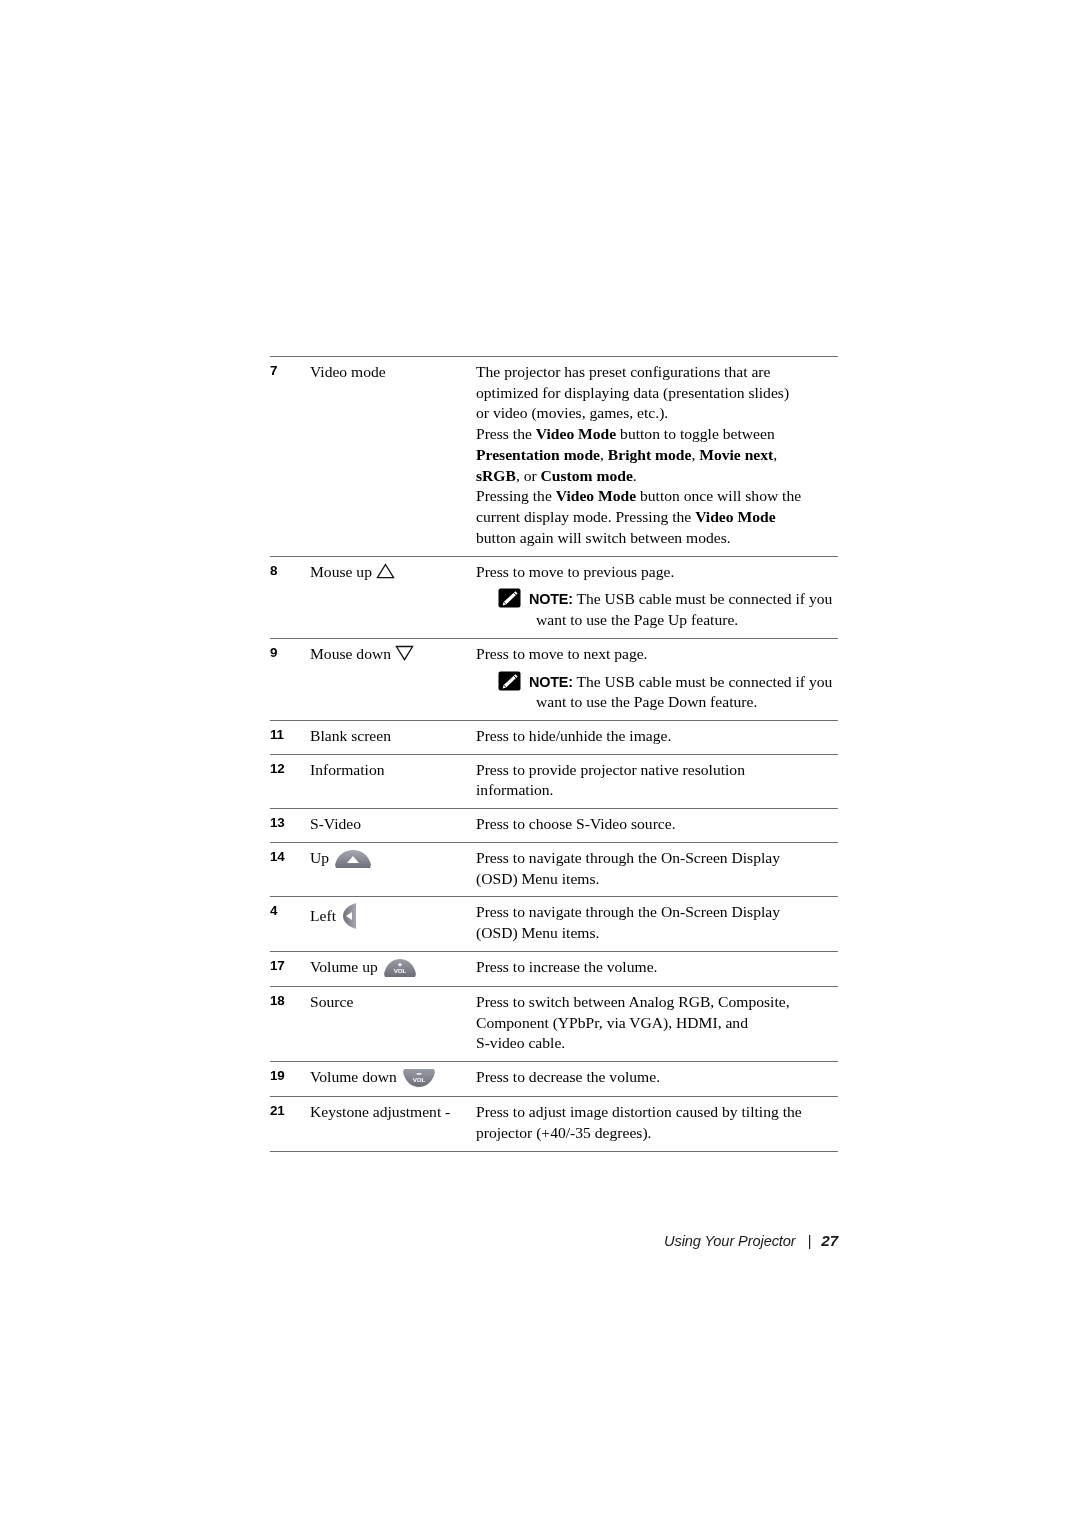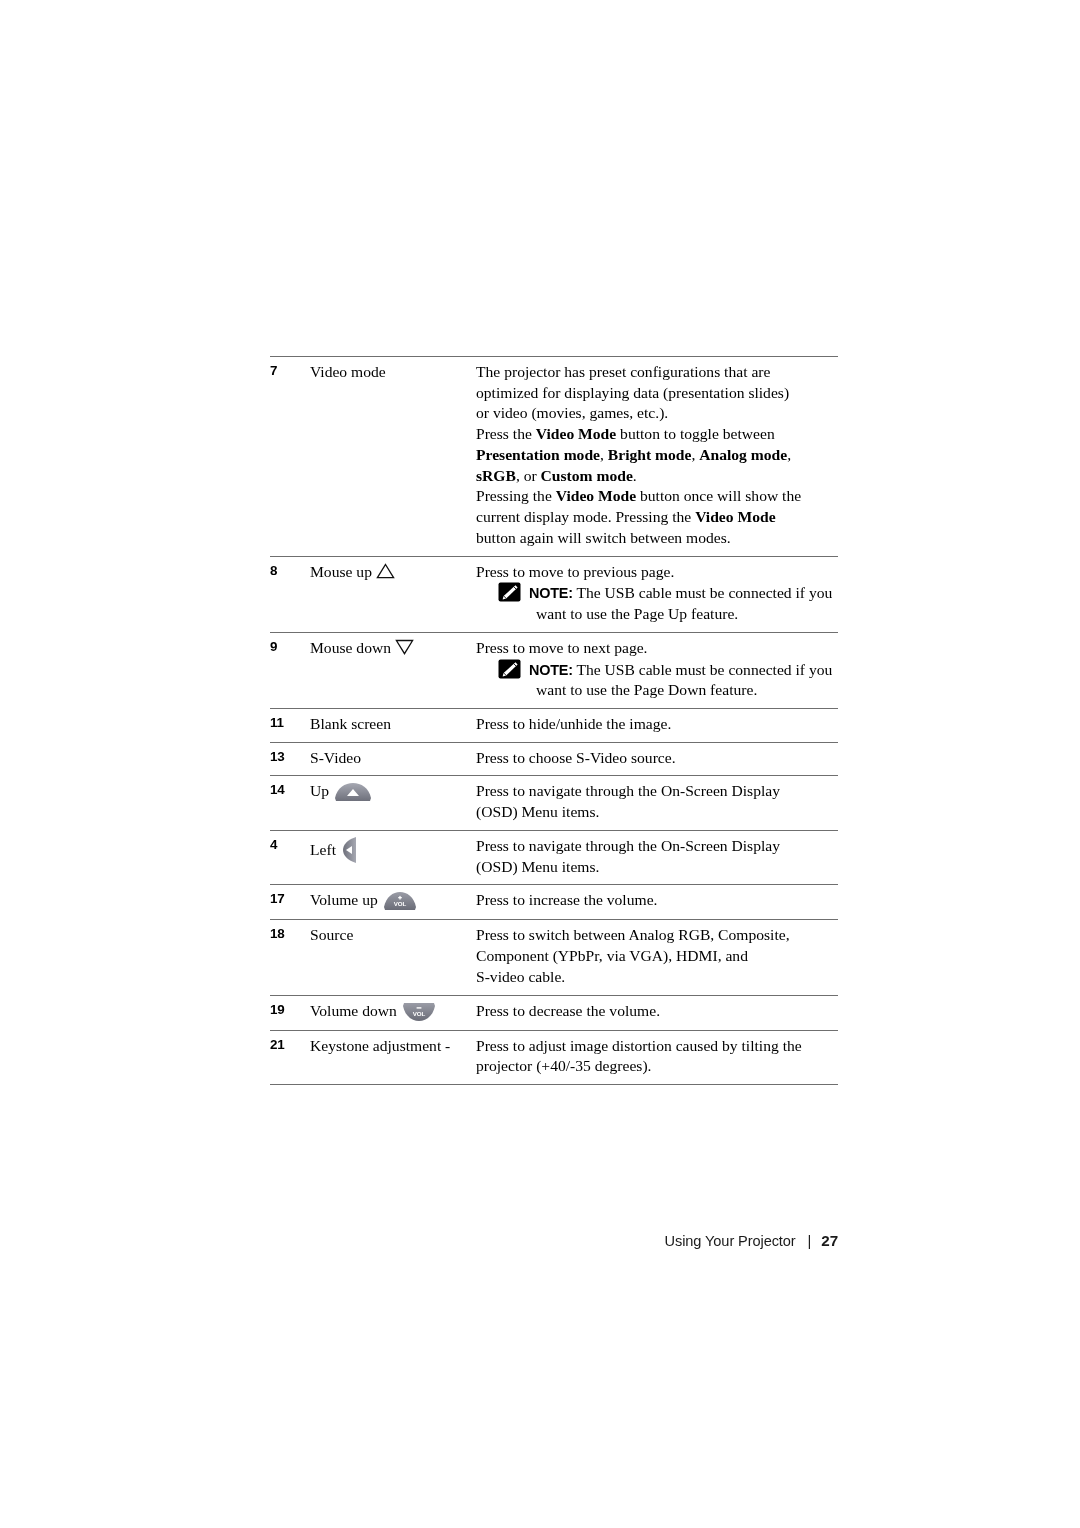--- a/index.html
+++ b/index.html
@@ -72,20 +72,21 @@
     white-space: normal;
   }
 
   .line { display: block; }
 
   b.bold { font-weight: bold; }
 
   
   .note {
     display: block;
+    margin-top: 6px;
     padding-left: 22px;
     position: relative;
     text-indent: 0;
   }
   .note-inner {
     display: block;
     padding-left: 38px;
     text-indent: -38px;
   }
   .note-icon {
@@ -125,20 +126,21 @@
   #footer {
     position: absolute;
     left: 270px;
     top: 1232px;
     width: 568px;
     text-align: right;
     font-family: "Liberation Sans", sans-serif;
     font-size: 14.6px;
     color: #1a1a1a;
     letter-spacing: -0.1px;
+    font-style: italic;
   }
   #footer .sep {
     display: inline-block;
     margin: 0 10px 0 12px;
     color: #1a1a1a;
   }
   #footer .pg {
     font-weight: bold;
     font-size: 15.2px;
   }
@@ -151,21 +153,21 @@
   <table id="spec-table">
     <tbody id="table-body">
         <tr class="row first">
           <td class="col-num"><span>7</span></td>
           <td class="col-name"><span class="nm">Video mode</span></td>
           <td class="col-desc">
             <span class="line">The projector has preset configurations that are</span>
             <span class="line">optimized for displaying data (presentation slides)</span>
             <span class="line">or video (movies, games, etc.).</span>
             <span class="line"><span>Press the </span><b class="bold">Video Mode</b><span> button to toggle between</span></span>
-            <span class="line"><b class="bold">Presentation mode</b><span>, </span><b class="bold">Bright mode</b><span>, </span><b class="bold">Analog mode</b><span>,</span></span>
+            <span class="line"><b class="bold">Presentation mode</b><span>, </span><b class="bold">Bright mode</b><span>, </span><b class="bold">Movie next</b><span>,</span></span>
             <span class="line"><b class="bold">sRGB</b><span>, or </span><b class="bold">Custom mode</b><span>.</span></span>
             <span class="line"><span>Pressing the </span><b class="bold">Video Mode</b><span> button once will show the</span></span>
             <span class="line"><span>current display mode. Pressing the </span><b class="bold">Video Mode</b></span>
             <span class="line">button again will switch between modes.</span>
           </td>
         </tr>
         <tr class="row">
           <td class="col-num"><span>8</span></td>
           <td class="col-name"><span class="nm">Mouse up</span><svg class="tri-ico" viewBox="0 0 20 17">
               <path d="M10 1.6 L18.6 15.6 L1.4 15.6 Z" fill="none" stroke="#111" stroke-width="1.4"></path>
@@ -197,20 +199,28 @@
                   <path d="M5.6 13.9 L8.2 16.4" stroke="#000000" stroke-width="0.8"></path>
                 </svg><span class="note-label">NOTE:</span><span class="note-text"> The USB cable must be connected if you want to use the Page Down feature.</span></span>
             </span>
           </td>
         </tr>
         <tr class="row">
           <td class="col-num"><span>11</span></td>
           <td class="col-name"><span class="nm">Blank screen</span></td>
           <td class="col-desc">
             <span class="line">Press to hide/unhide the image.</span>
+          </td>
+        </tr>
+        <tr class="row">
+          <td class="col-num"><span>12</span></td>
+          <td class="col-name"><span class="nm">Information</span></td>
+          <td class="col-desc">
+            <span class="line">Press to provide projector native resolution</span>
+            <span class="line">information.</span>
           </td>
         </tr>
         <tr class="row">
           <td class="col-num"><span>13</span></td>
           <td class="col-name"><span class="nm">S-Video</span></td>
           <td class="col-desc">
             <span class="line">Press to choose S-Video source.</span>
           </td>
         </tr>
         <tr class="row">

